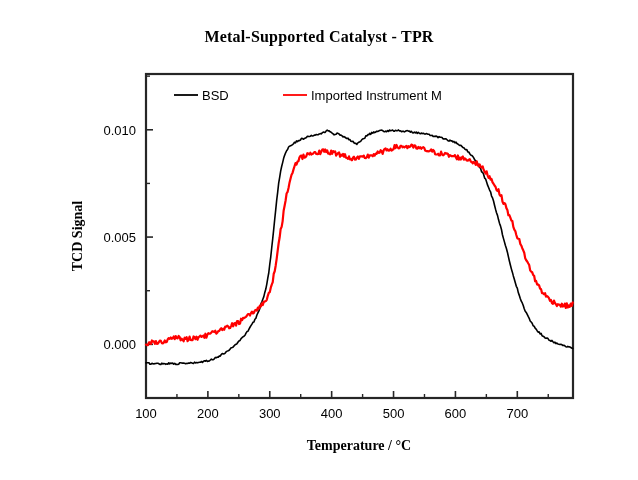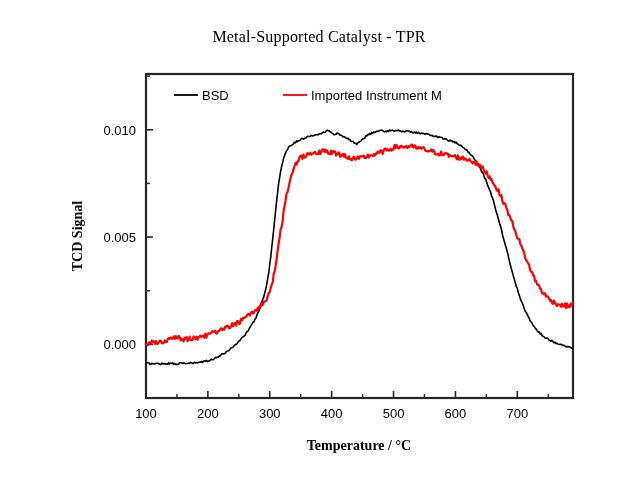--- a/index.html
+++ b/index.html
@@ -15,21 +15,21 @@
     overflow: hidden;
     font-family: "Liberation Serif", serif;
   }
   #chart-title {
     position: absolute;
     left: 0;
     top: 28px;
     width: 638px;
     text-align: center;
     font-family: "Liberation Serif", serif;
-    font-weight: normal;
+    font-weight: bold;
     font-size: 16px;
     color: #000000;
     letter-spacing: 0.2px;
   }
   #plot-area {
     position: absolute;
     left: 0;
     top: 0;
   }
   .axis-title {

